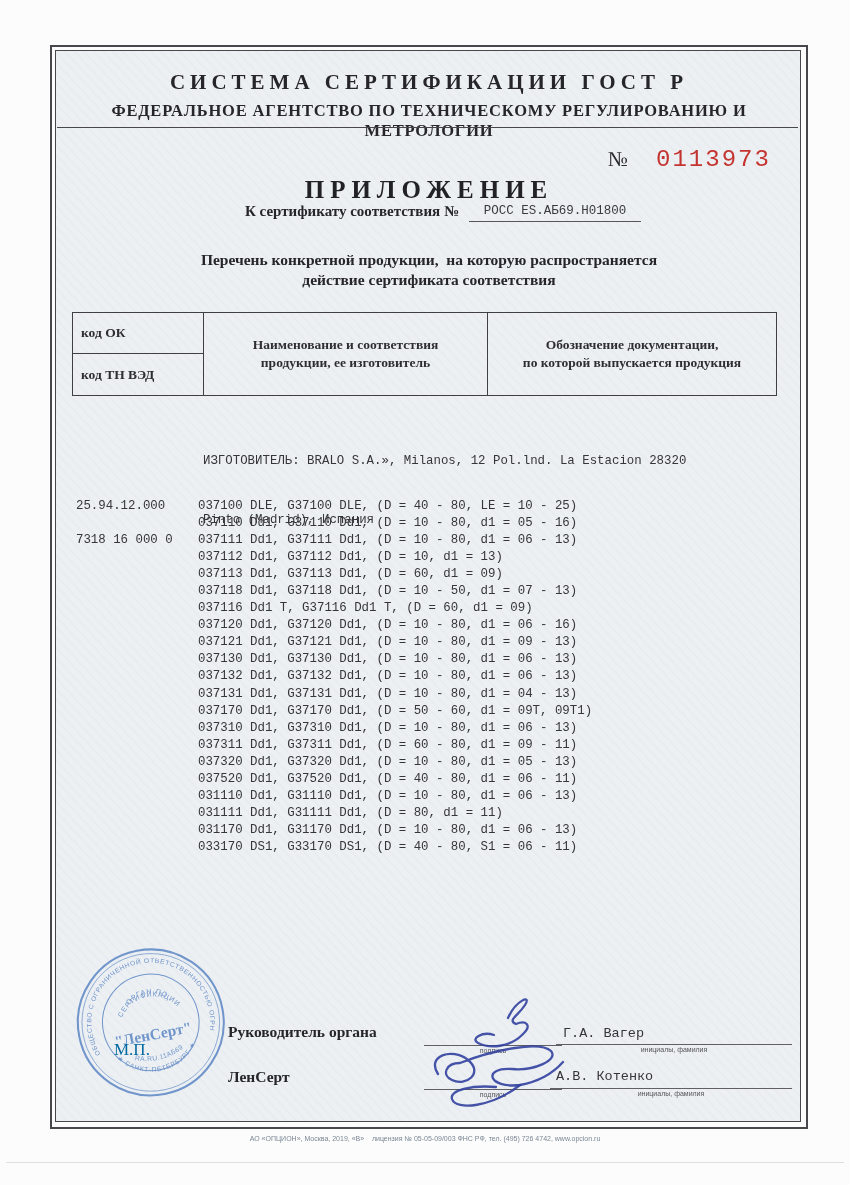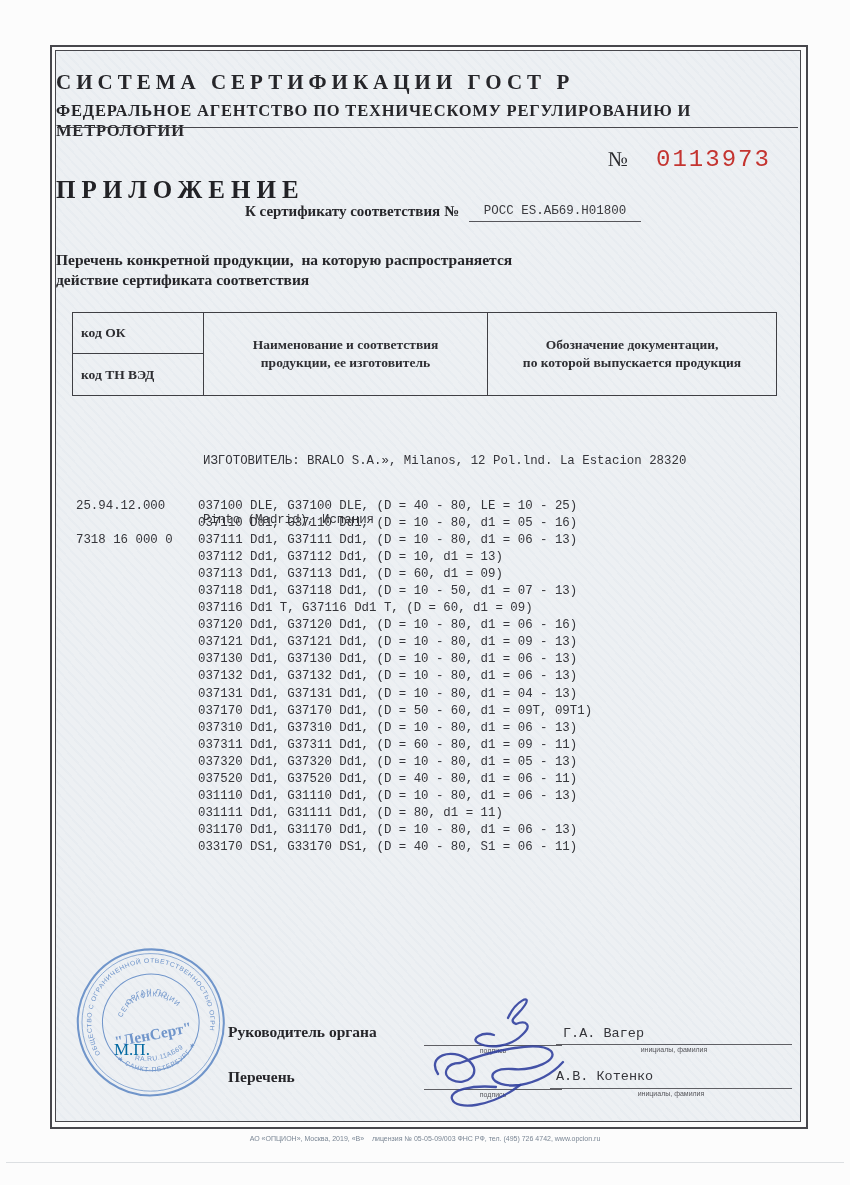--- a/index.html
+++ b/index.html
@@ -7,21 +7,21 @@
   .page { position:relative; width:850px; height:1185px; overflow:hidden; background:#fcfcfc; }
 
   
   .frame-outer { position:absolute; left:50px; top:45px; width:754px; height:1080px;
     border:2px solid #47474c; }
   .frame-inner { position:absolute; left:55px; top:50px; width:744px; height:1070px;
     border:1px solid #47474c; background:#edf0f3;
     background-image:repeating-linear-gradient(47deg, rgba(150,175,200,0.055) 0 2px, rgba(255,255,255,0) 2px 7px); }
 
   .abs { position:absolute; }
-  .center-row { left:56px; width:746px; }
+  .center-row { left:56px; width:746px; text-align:center; }
   .pre { white-space:pre-wrap; }
 
   .sys-title { top:70px; font-size:21px; font-weight:bold; letter-spacing:5px; color:#26262a; }
   .agency { top:101px; font-size:16.5px; font-weight:bold; letter-spacing:0.8px; color:#26262a; }
   .header-rule { left:57px; top:127px; width:741px; height:0; border-top:1.6px solid #47474c; }
 
   .doc-number { left:608px; top:146px; display:flex; align-items:baseline; }
   .no-sign { font-size:21px; color:#2a2a2e; }
   .no-value { font-family:"Liberation Mono", monospace; font-size:24px; letter-spacing:2px;
     color:#c43430; margin-left:28px; font-weight:500; }
@@ -243,21 +243,21 @@
     <text class="arc-t" text-anchor="middle"><textPath href="#arc1P" startOffset="50%">ОРГАН ПО</textPath></text>
     <text class="arc-t" text-anchor="middle"><textPath href="#arc2P" startOffset="50%">СЕРТИФИКАЦИИ</textPath></text>
     <text class="name-t" x="73" y="91" text-anchor="middle">"ЛенСерт"</text>
     <text class="reg-t" text-anchor="middle"><textPath href="#regP" startOffset="50%">RA.RU.11АБ69</textPath></text>
     <text class="city-t" text-anchor="middle"><textPath href="#botP" startOffset="50%">★ САНКТ-ПЕТЕРБУРГ ★</textPath></text>
   </svg>
 
   <div class="abs mp-label">М.П.</div>
 
   <div class="abs sig-role1">Руководитель органа</div>
-  <div class="abs sig-role2">Перечень</div>
+  <div class="abs sig-role2">ЛенСерт</div>
 
   <div class="abs sig-line sigline1"></div>
   <div class="abs caption cap1a">подпись</div>
   <div class="abs mono sig-name1">Г.А. Вагер</div>
   <div class="abs sig-line nameline1"></div>
   <div class="abs caption cap1b">инициалы, фамилия</div>
 
   <div class="abs sig-line sigline2"></div>
   <div class="abs caption cap2a">подпись</div>
   <div class="abs mono sig-name2">А.В. Котенко</div>

